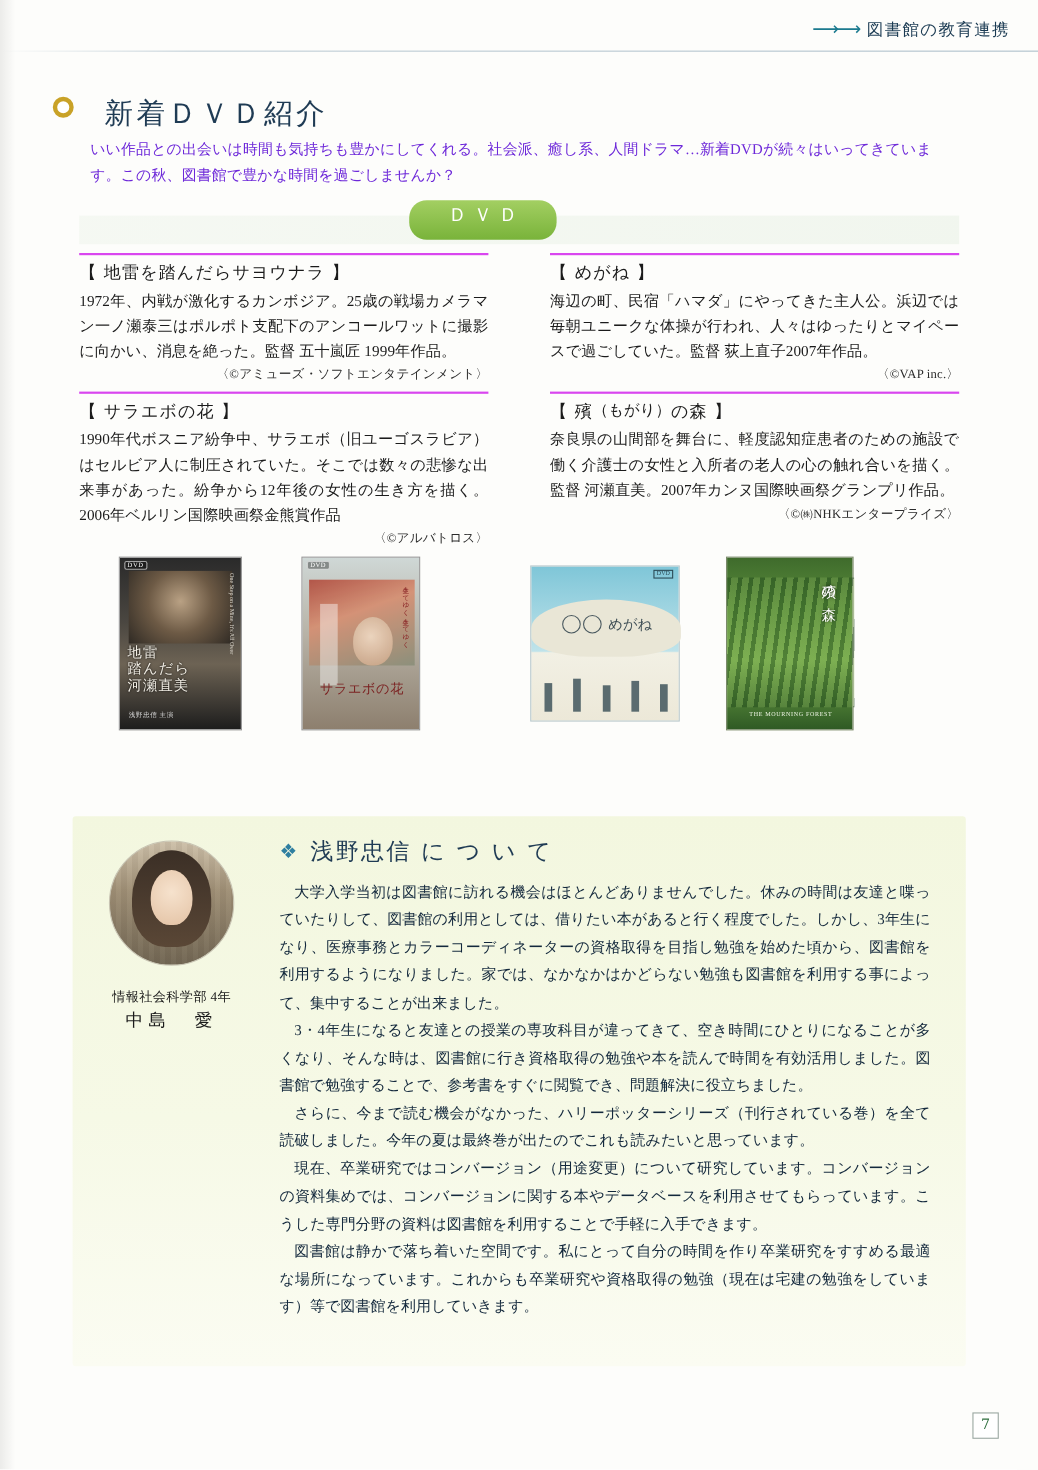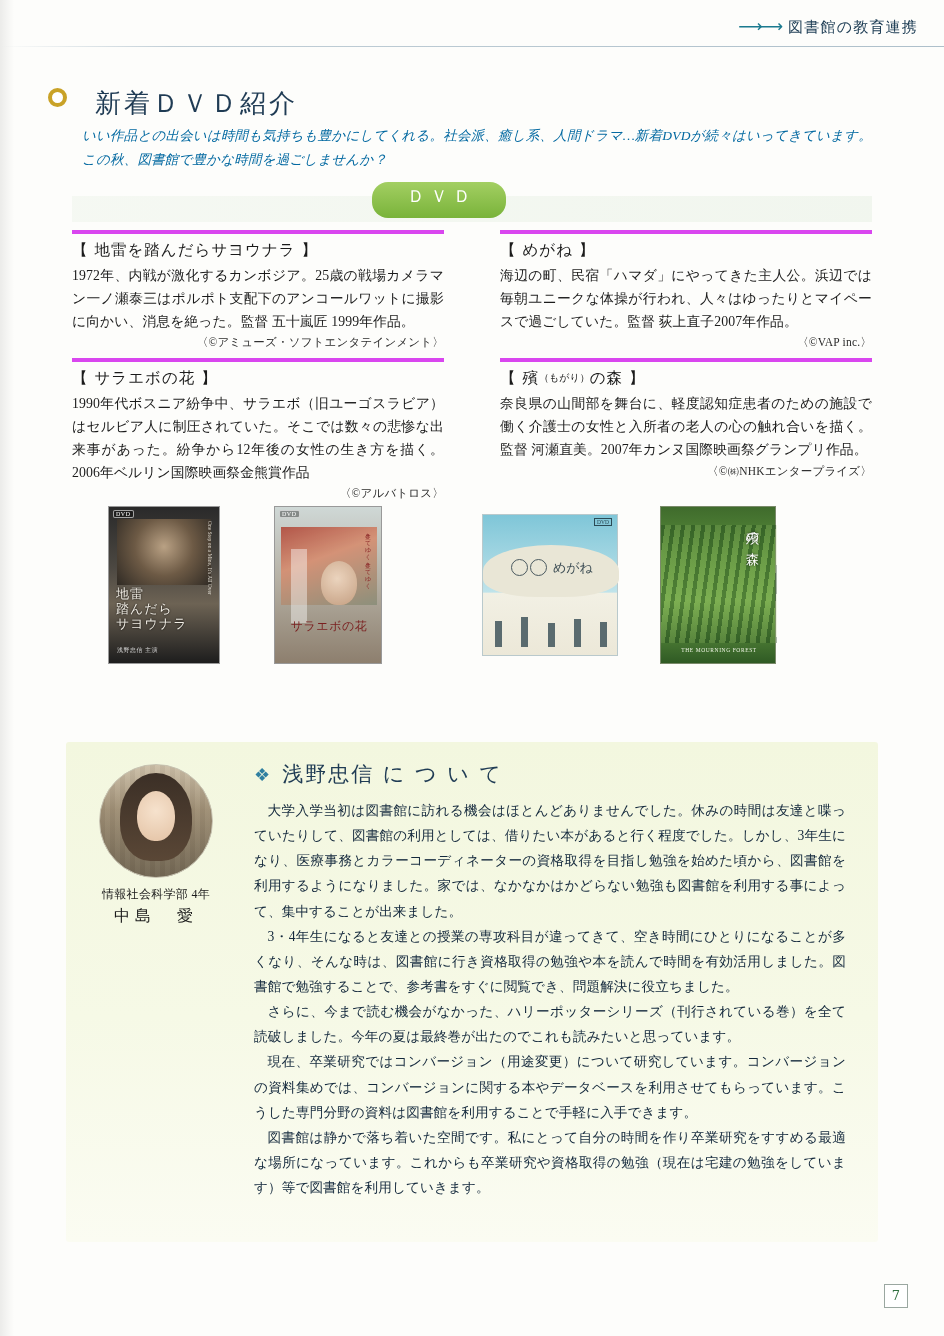--- a/index.html
+++ b/index.html
@@ -80,23 +80,22 @@
     font-weight: normal;
   }
 
   .lead {
     position: absolute;
     top: 124px;
     left: 82px;
     width: 790px;
     font-size: 13.5px;
     line-height: 1.75;
-    color: #0369a1;
+    color: #6d28d9;
     letter-spacing: 0.2px;
-    font-style: italic;
   }
 
   
   .dvd-band {
     position: absolute;
     top: 196px;
     left: 72px;
     width: 800px;
     height: 26px;
     background: linear-gradient(to right, rgba(205,225,200,0.30), rgba(205,225,200,0.45));
@@ -126,30 +125,30 @@
     top: 226px;
     left: 72px;
     width: 800px;
     display: grid;
     grid-template-columns: 372px 372px;
     column-gap: 56px;
     row-gap: 4px;
   }
   .entry { padding-top: 4px; }
   .entry-head {
-    border-top: 4px solid #d946ef;
+    border-top: 2px solid #d946ef;
     padding-top: 6px;
     font-size: 15.5px;
     letter-spacing: 1px;
     color: #1b1b1b;
     font-family: "DejaVu Serif", serif;
     margin-bottom: 4px;
   }
   .entry-head .ruby {
-    font-size: 10px;
+    font-size: 14px;
     letter-spacing: 0;
     vertical-align: 2px;
   }
   .entry-body {
     font-size: 13.8px;
     line-height: 1.65;
     letter-spacing: 0.1px;
     color: #1b1b1b;
     text-align: justify;
   }
@@ -348,21 +347,21 @@
     position: absolute; left: 37px; top: 26px; width: 38px; height: 50px;
     border-radius: 50% 50% 46% 46%;
     background: radial-gradient(circle at 50% 40%, #f6e2cd, #e3c2a4);
   }
   .portrait .shelf {
     position: absolute; left: 0; top: 0; width: 112px; height: 112px;
     background: repeating-linear-gradient(90deg, rgba(120,100,70,.25) 0 5px, rgba(200,180,140,.18) 5px 10px);
     opacity: .45;
   }
   .portrait-dept {
-    margin-top: 8px;
+    margin-top: 20px;
     font-size: 12px;
     color: #1b1b1b;
     letter-spacing: .3px;
   }
   .portrait-name {
     margin-top: 3px;
     font-size: 16px;
     letter-spacing: 5px;
     color: #1b1b1b;
     font-family: "DejaVu Serif", serif;
@@ -456,21 +455,21 @@
   </div>
 
   <div class="covers">
 
     <div class="cover" id="cover1">
       <span class="dvd-tag">DVD</span>
       <div class="c1-portrait"></div>
       <div class="c1-title">
         <span>地雷</span><br>
         <span>踏んだら</span><br>
-        <span>サヨウナラ</span>
+        <span>河瀬直美</span>
       </div>
       <div class="c1-sub">浅野忠信 主演</div>
       <div class="c1-side">One Step on a Mine, It's All Over</div>
     </div>
 
     <div class="cover" id="cover3">
       <span class="c3-tag">DVD</span>
       <div class="c3-band"></div>
       <div class="c3-glass"></div>
       <div class="c3-word">めがね</div>

